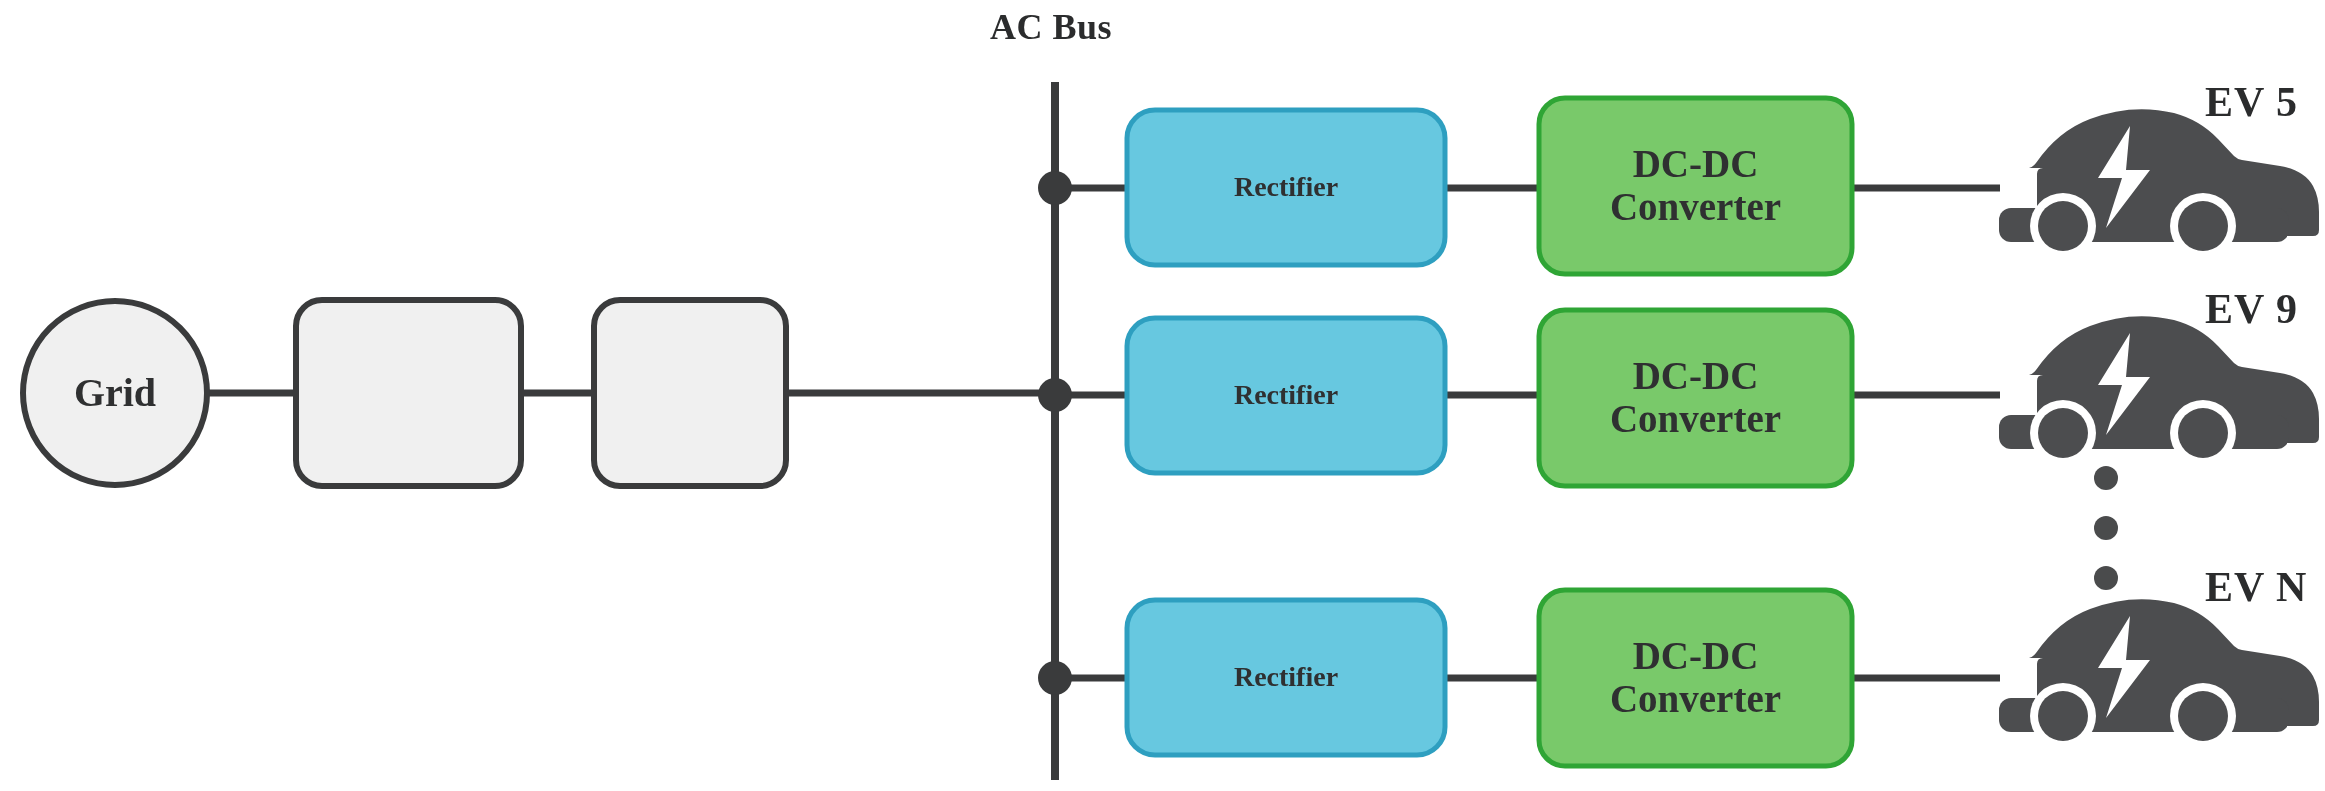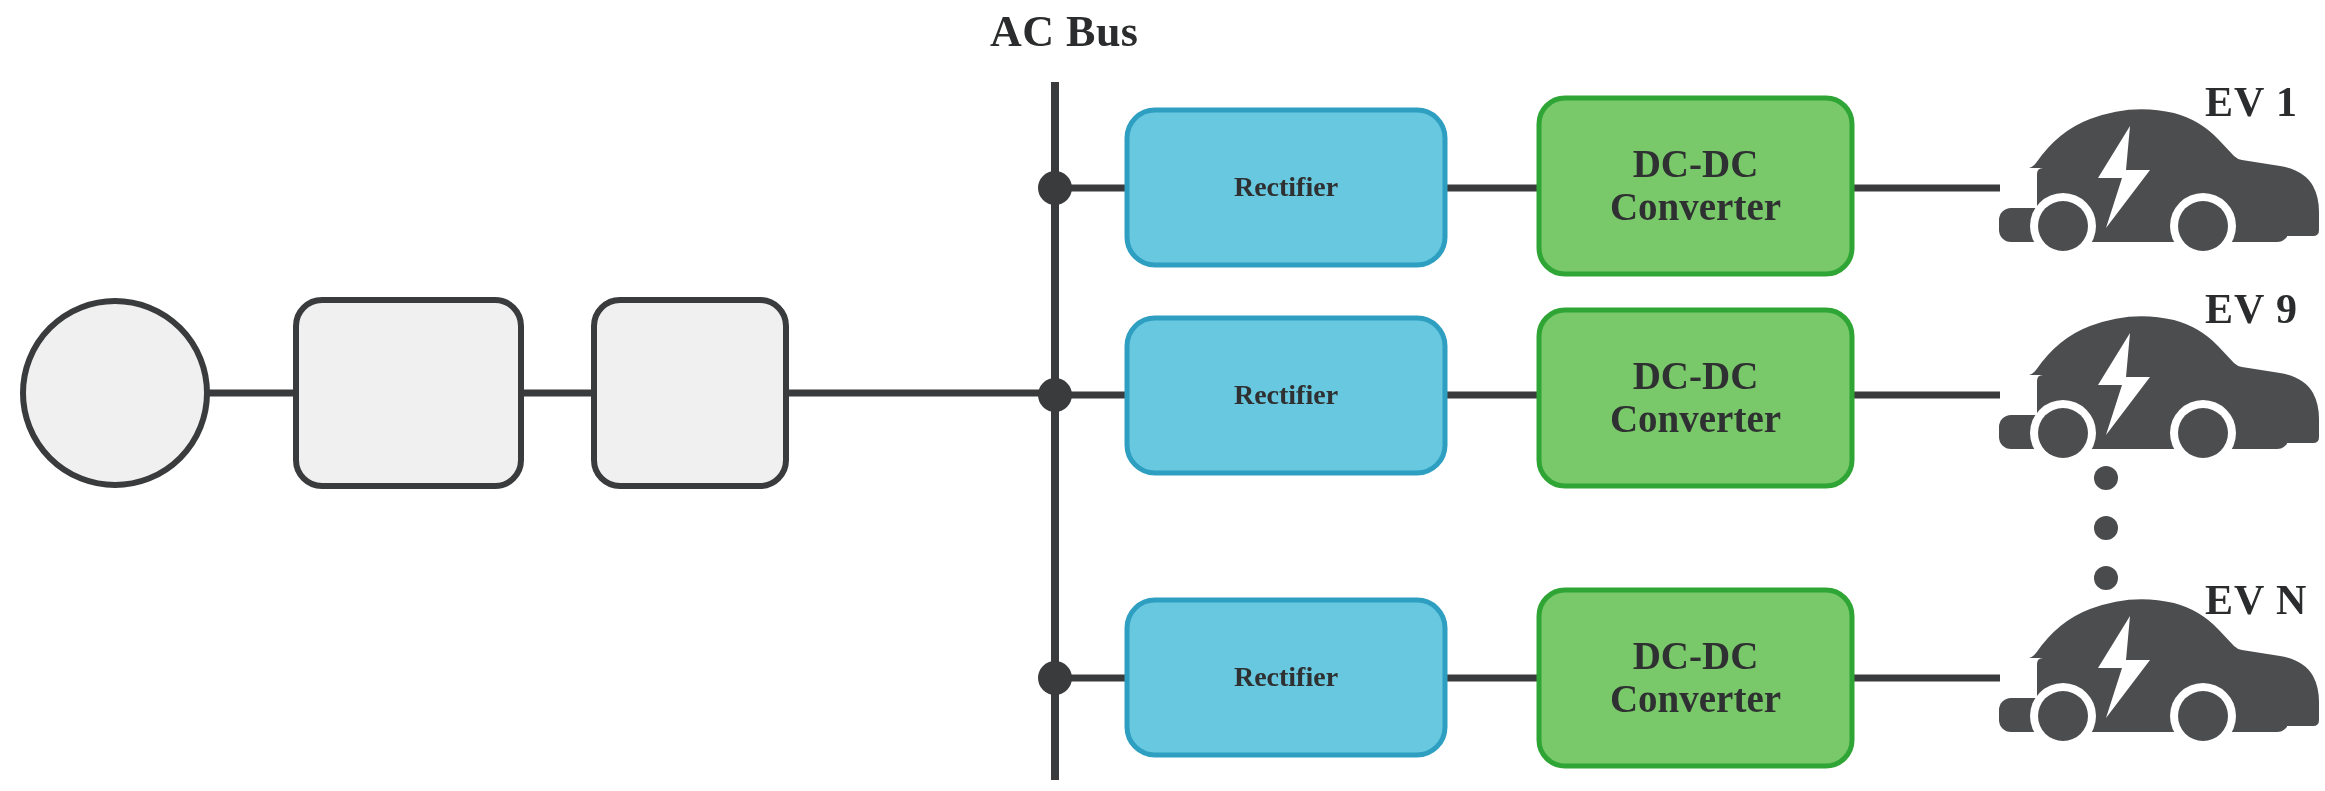--- a/index.html
+++ b/index.html
@@ -33,21 +33,21 @@
     line-height: 1.1;
     pointer-events: none;
     white-space: pre-line;
   }
   .free-label {
     position: absolute;
     font-weight: bold;
     color: #2b2c2d;
     white-space: nowrap;
   }
-  .lbl-acbus { font-size: 44px; letter-spacing: 0.5px; }
+  .lbl-acbus { font-size: 36px; letter-spacing: 0.5px; }
   .lbl-ev    { font-size: 42px; letter-spacing: 1px; }
   .sz-grid   { font-size: 40px; }
   .sz-gray   { font-size: 41px; }
   .sz-rect   { font-size: 28px; }
   .sz-conv   { font-size: 39px; }
 </style>
 </head>
 <body>
 
 <div id="canvas">
@@ -131,37 +131,38 @@
     <g fill="#4a4b4c">
       <circle cx="2106" cy="478" r="12"></circle>
       <circle cx="2106" cy="528" r="12"></circle>
       <circle cx="2106" cy="578" r="12"></circle>
       <circle cx="2106" cy="528" r="0"></circle>
     </g>
   </svg>
 
   <div class="free-label lbl-acbus" style="left:990px; top:6px;">AC Bus</div>
 
+  <div class="node-label sz-grid" style="left:23px; top:301px; width:184px; height:184px;">Grid</div>
 
 
 
   <div class="node-label sz-rect" style="left:1127px; top:110px; width:318px; height:155px;">Rectifier</div>
   <div class="node-label sz-rect" style="left:1127px; top:318px; width:318px; height:155px;">Rectifier</div>
   <div class="node-label sz-rect" style="left:1127px; top:600px; width:318px; height:155px;">Rectifier</div>
 
   <div class="node-label sz-conv" style="left:1539px; top:98px; width:313px; height:176px; flex-direction:column;">
     <span>DC-DC</span>
     <span>Converter</span>
   </div>
   <div class="node-label sz-conv" style="left:1539px; top:310px; width:313px; height:176px; flex-direction:column;">
     <span>DC-DC</span>
     <span>Converter</span>
   </div>
   <div class="node-label sz-conv" style="left:1539px; top:590px; width:313px; height:176px; flex-direction:column;">
     <span>DC-DC</span>
     <span>Converter</span>
   </div>
 
-  <div class="free-label lbl-ev" style="left:2205px; top:78px;">EV 1</div>
+  <div class="free-label lbl-ev" style="left:2205px; top:78px;">EV 5</div>
   <div class="free-label lbl-ev" style="left:2205px; top:285px;">EV 9</div>
-  <div class="free-label lbl-ev" style="left:2205px; top:576px;">EV N</div>
+  <div class="free-label lbl-ev" style="left:2205px; top:563px;">EV N</div>
 
 </div>
 
 </body></html>

